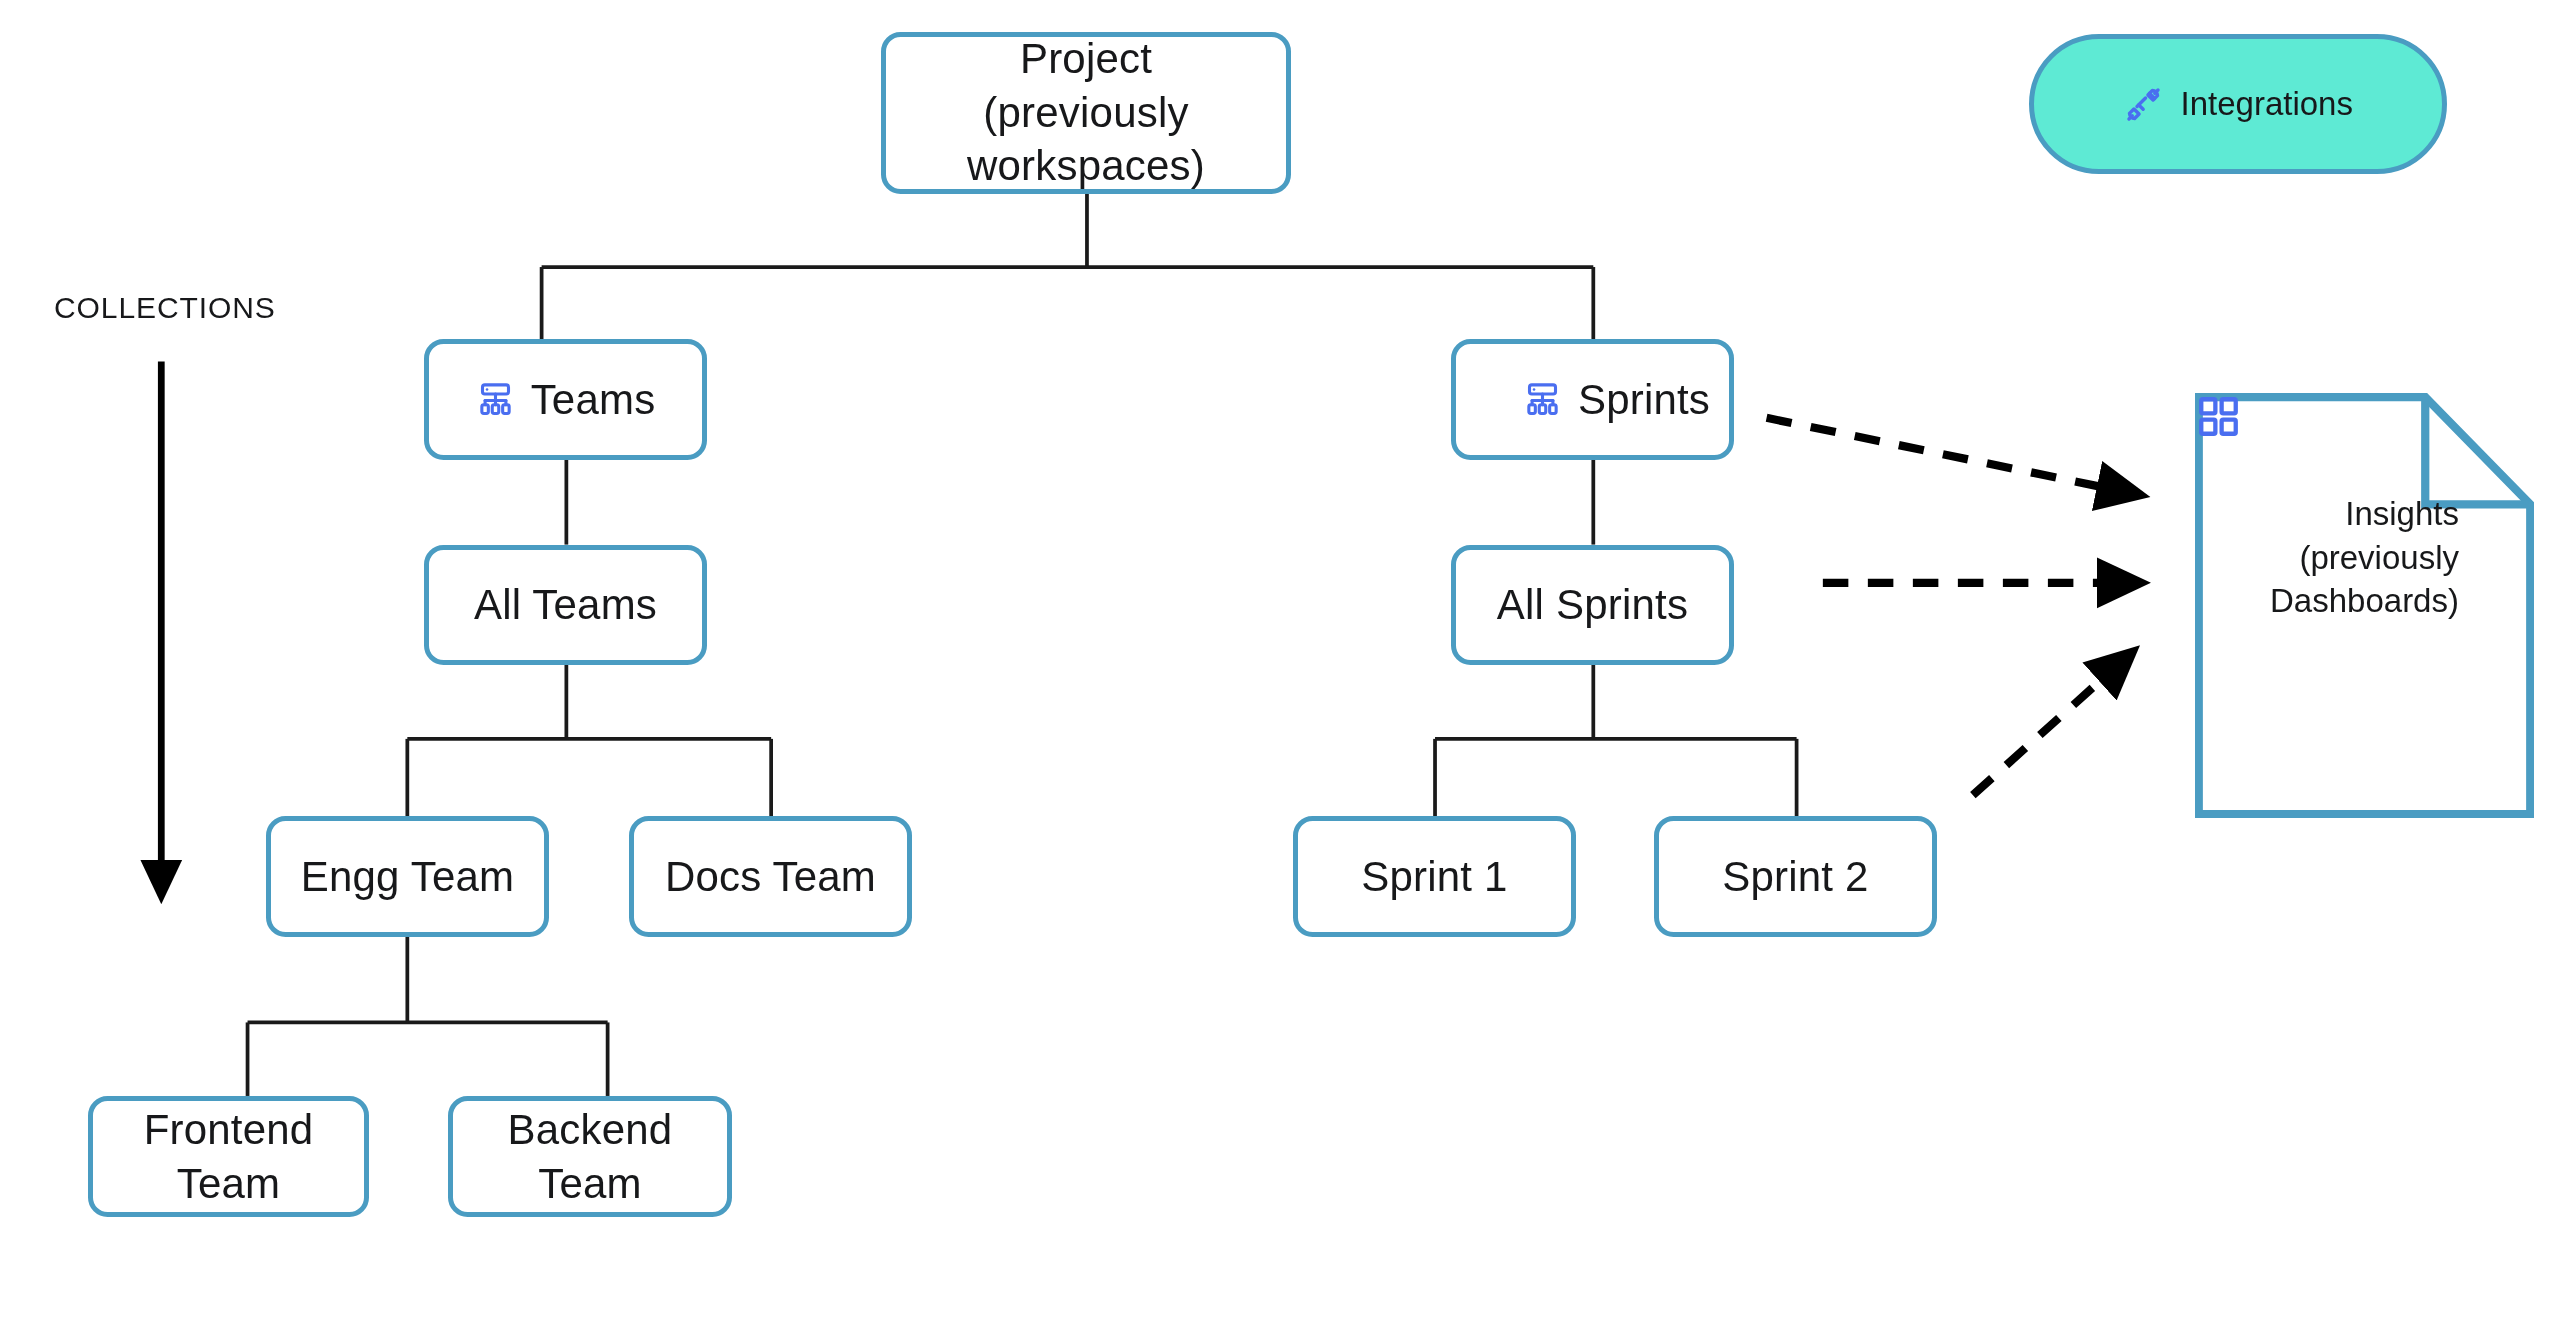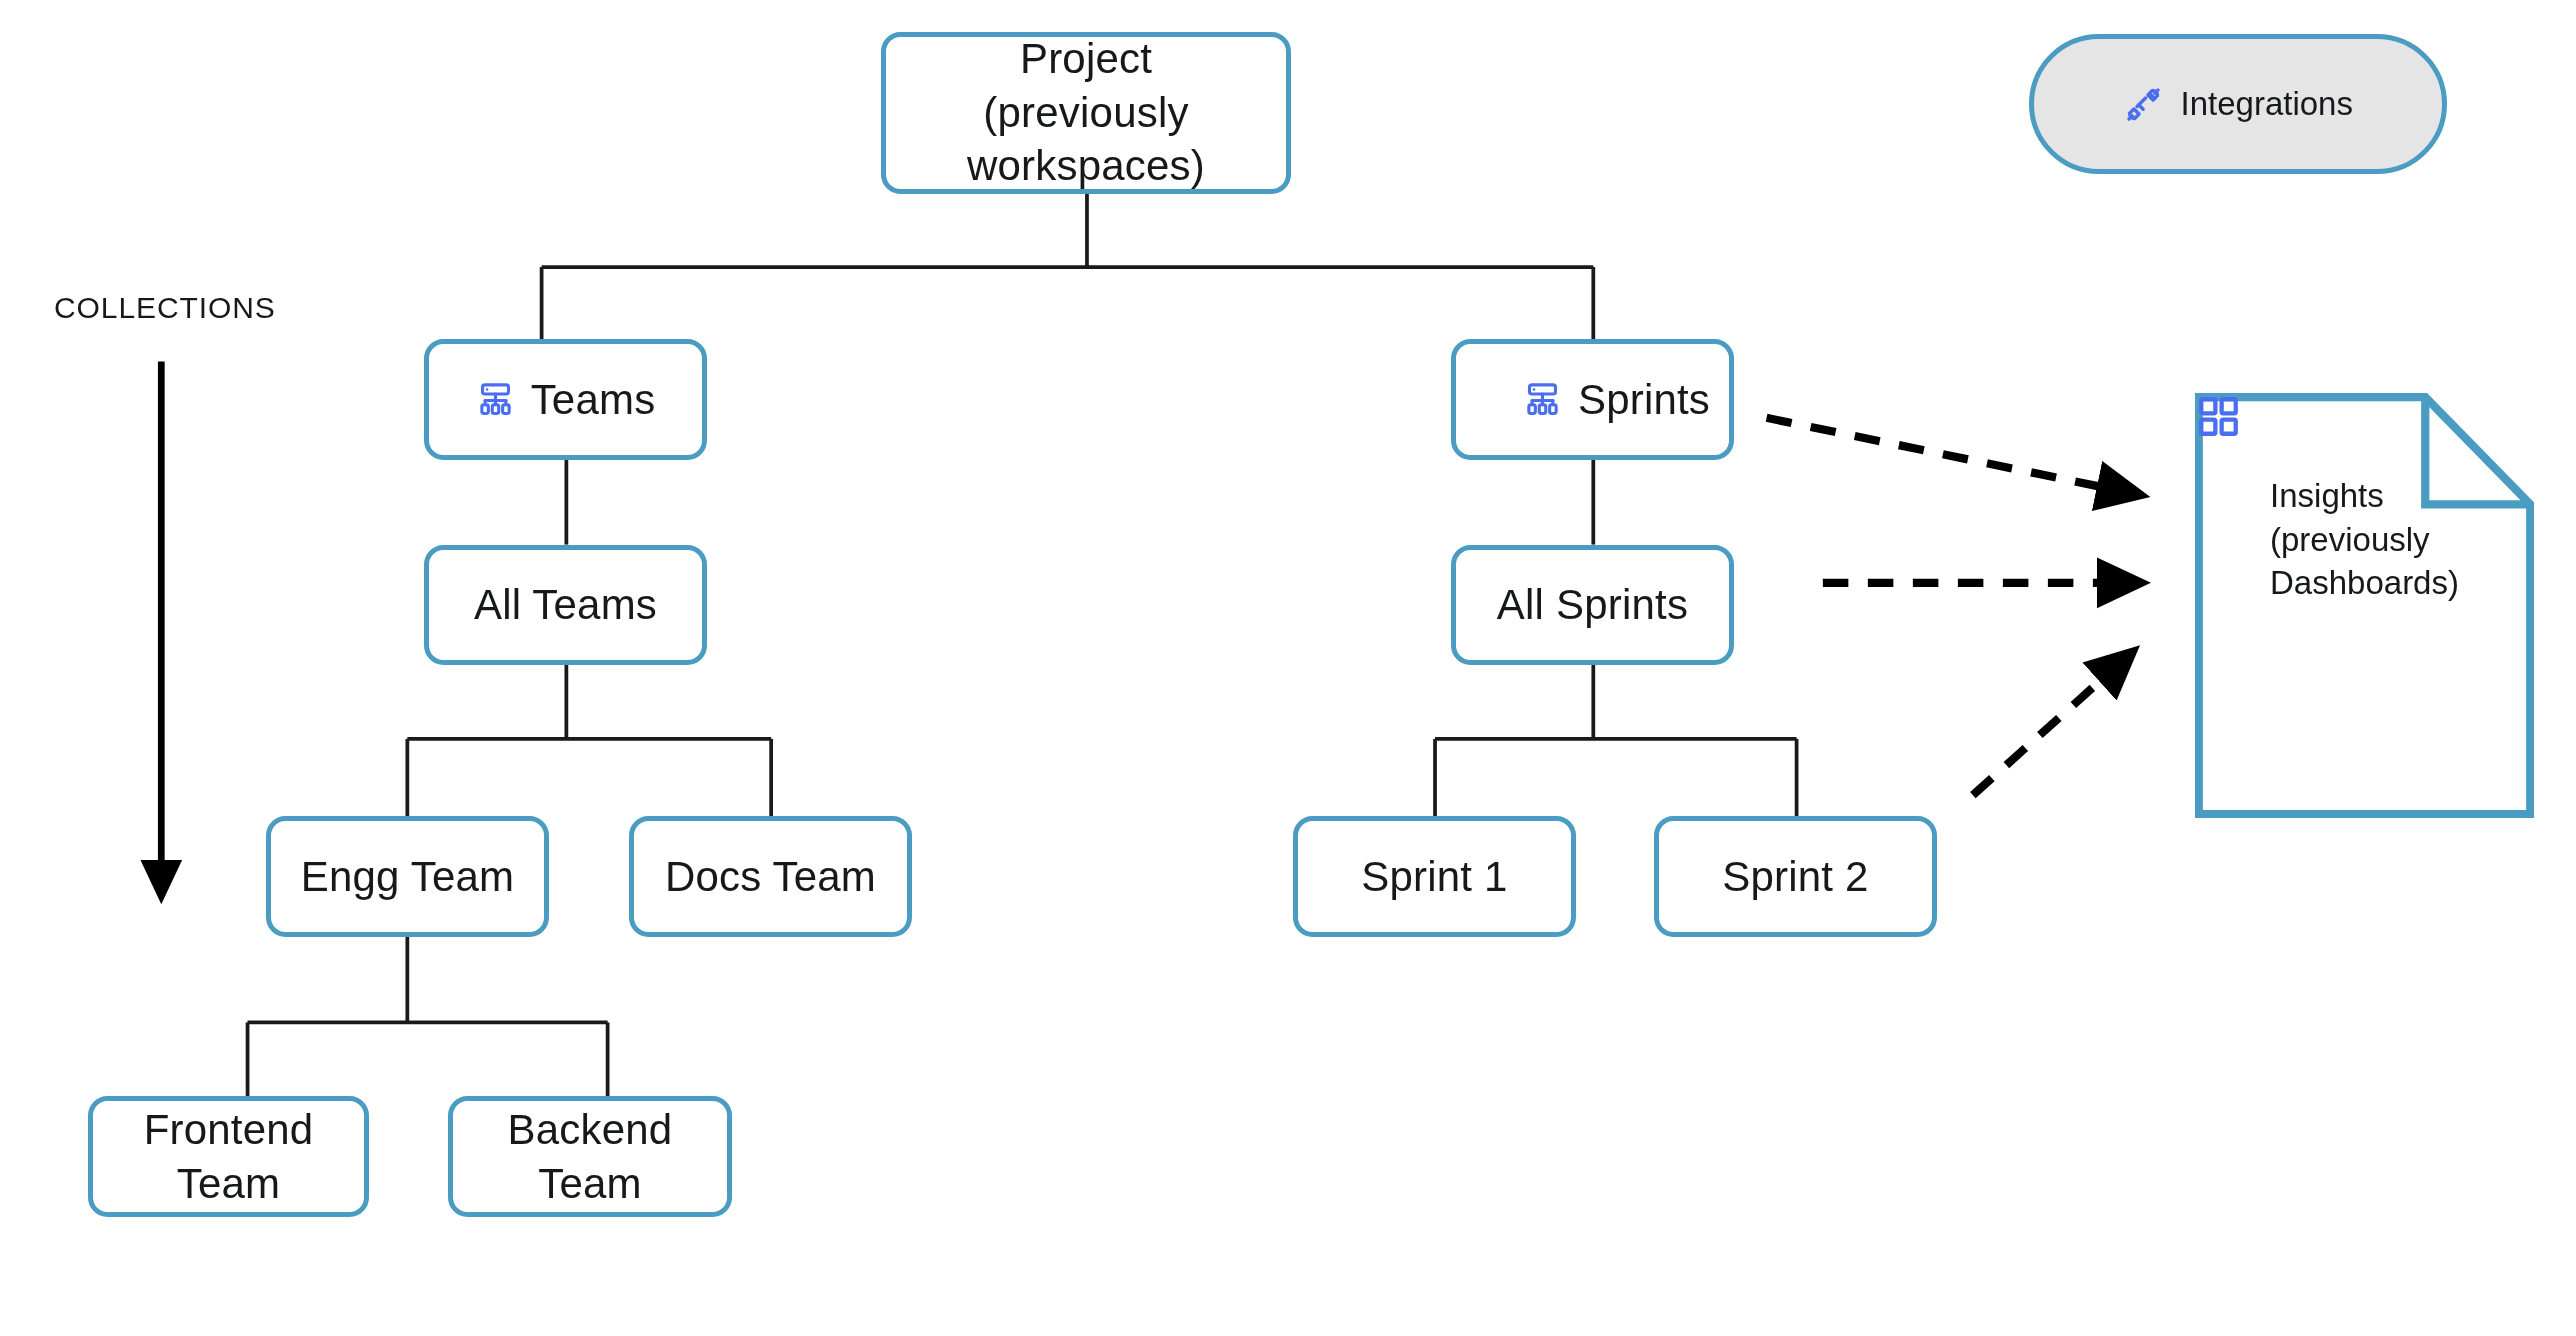--- a/index.html
+++ b/index.html
@@ -48,21 +48,21 @@
     gap: 16px;
   }
   .node .label {
     white-space: pre-line;
   }
   .pill {
     position: absolute;
     box-sizing: border-box;
     border: 5.3px solid #4a9cc2;
     border-radius: 71px;
-    background: #e5e5e5;
+    background: #5eead4;
     display: flex;
     align-items: center;
     justify-content: center;
     gap: 16.5px;
     font-size: 33px;
     color: #17181a;
   }
   .icon {
     display: inline-block;
     line-height: 0;
@@ -91,24 +91,24 @@
     top: 0;
     display: flex;
     flex-direction: column;
     align-items: center;
     pointer-events: none;
   }
   .doc-icon {
     margin-top: 75px;
   }
   .doc-text {
-    margin-top: 6px;
+    margin-top: 24px;
     font-size: 33px;
     line-height: 1.32;
-    text-align: left;
+    text-align: right;
     color: #17181a;
     white-space: pre-line;
   }
 </style>
 </head>
 <body>
 
 <div id="canvas">
 
   <svg id="edges" viewBox="0 0 3434 1781" width="2576" height="1336">

